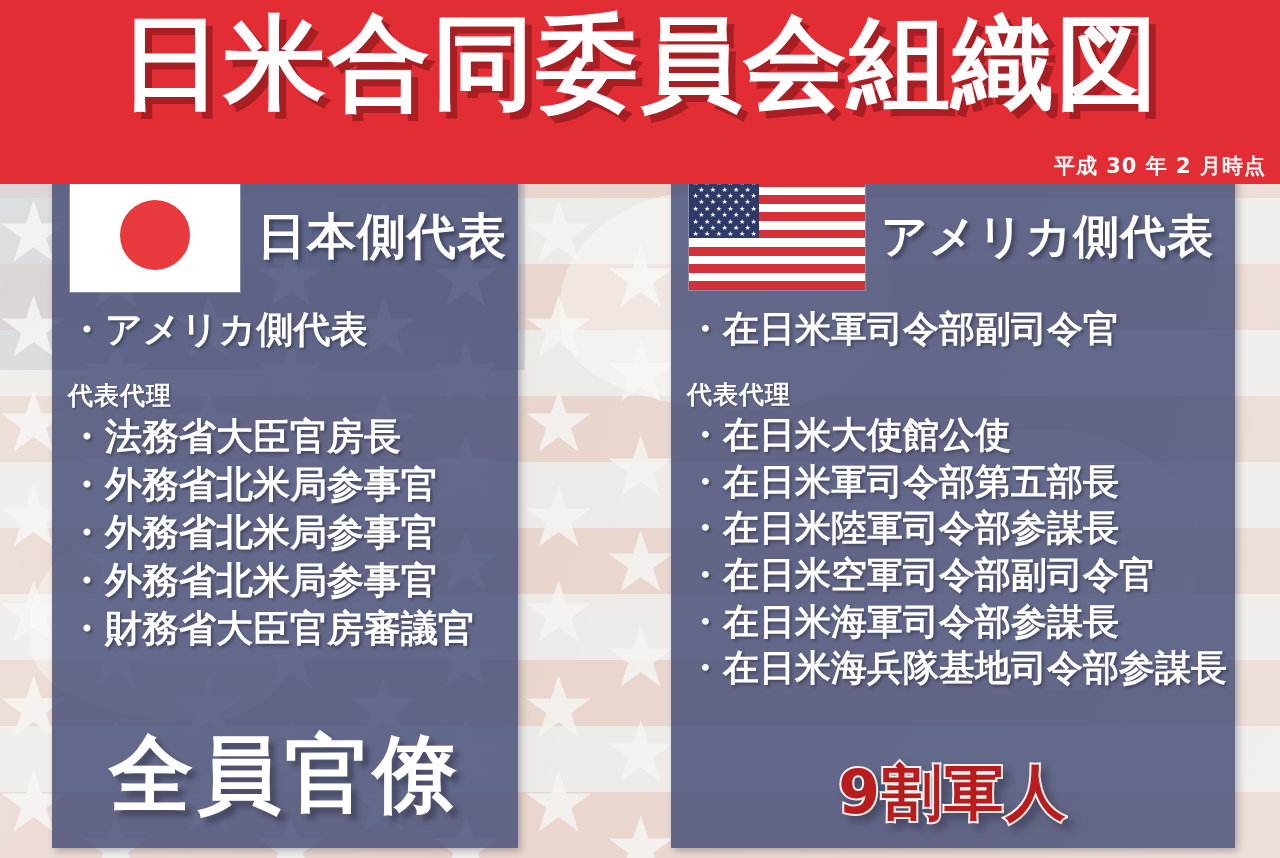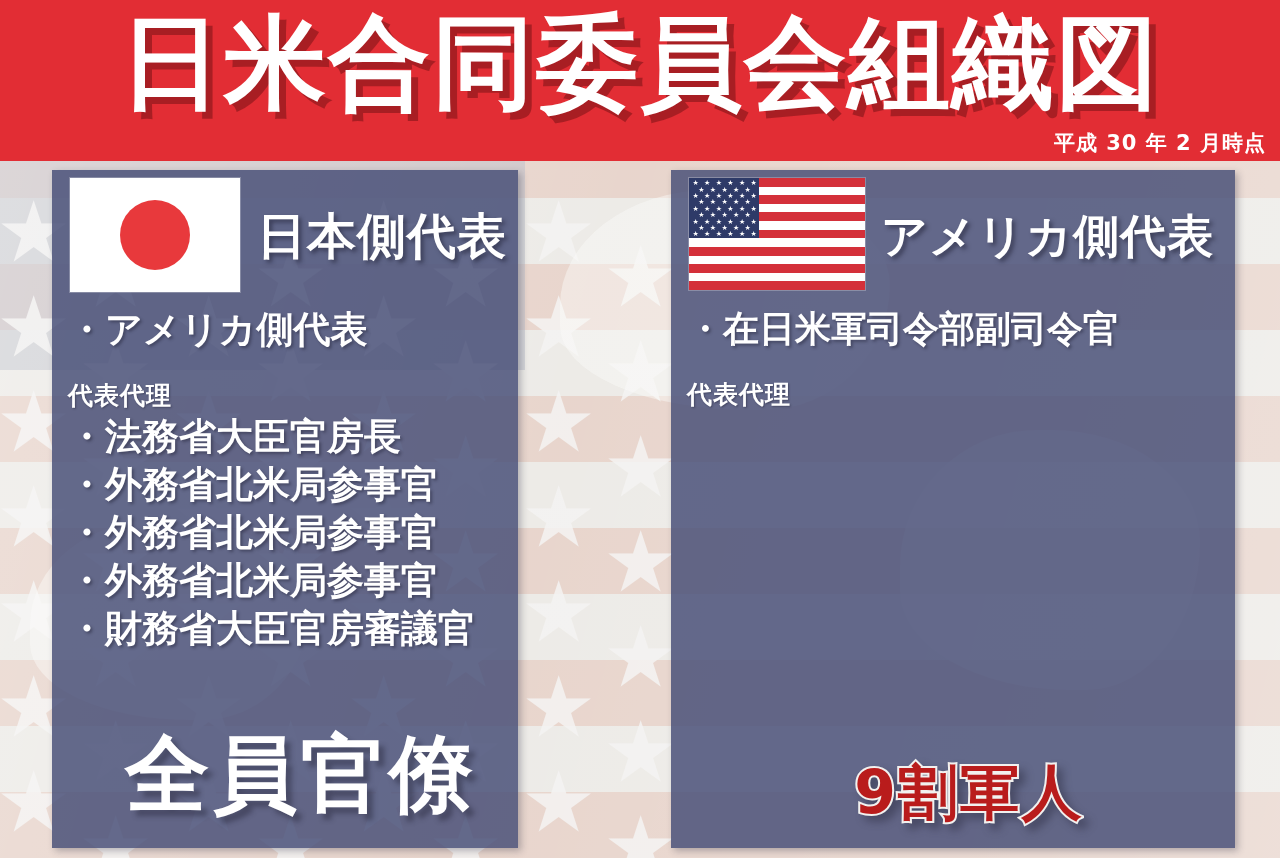--- a/index.html
+++ b/index.html
@@ -24,21 +24,21 @@
   }
   .bg-star{position:absolute;color:#f4f3f2;line-height:1;opacity:.85;}
   .bg-wash{
     position:absolute;left:0;top:0;width:1280px;height:858px;
     background:linear-gradient(105deg,rgba(255,255,255,.30),rgba(255,255,255,.05) 45%,rgba(255,255,255,.28));
   }
   .bg-blob{position:absolute;background:#fbfaf8;opacity:.45;border-radius:48% 52% 40% 60%/55% 45% 60% 40%;}
 
   
   .titlebar{
-    position:absolute;left:0;top:0;width:1280px;height:161px;
+    position:absolute;left:0;top:0;width:1280px;height:184px;
     background:#e22d34;z-index:5;
   }
   .title-main{
     position:absolute;left:0;top:6px;width:1280px;
     text-align:center;color:#ffffff;
     font-size:102px;font-weight:bold;letter-spacing:2px;line-height:1.12;
     text-shadow:7px 7px 0 rgba(120,18,22,.55);
     white-space:nowrap;
   }
   .title-date{
@@ -94,21 +94,21 @@
   }
   .deputy-list{list-style:none;margin:0;padding:0;}
   .deputy-list li{
     color:#ffffff;font-size:37px;font-weight:bold;
     margin:2px 0 0 16px;white-space:nowrap;line-height:1.24;
     text-shadow:2px 2px 3px rgba(30,30,50,.45);
   }
   #panel-us .deputy-list li{font-size:36px;}
 
   .conclusion{
-    position:absolute;left:16px;width:100%;text-align:center;white-space:nowrap;
+    position:absolute;left:0;width:100%;text-align:center;white-space:nowrap;
   }
   #conc-jp{
     bottom:16px;color:#ffffff;font-size:84px;font-weight:bold;letter-spacing:4px;
     text-shadow:6px 6px 5px rgba(40,40,60,.45);
   }
   #conc-us{
     bottom:14px;color:#b91c1c;font-size:60px;font-weight:bold;letter-spacing:2px;
     -webkit-text-stroke:4px #f2f1ef;paint-order:stroke fill;
     filter:drop-shadow(6px 6px 4px rgba(40,40,60,.45));
   }
@@ -283,16 +283,24 @@
             <span style="left: 26.7px; top: 53.4px;">★</span>
             <span style="left: 38.3px; top: 53.4px;">★</span>
             <span style="left: 49.9px; top: 53.4px;">★</span>
             <span style="left: 61.5px; top: 53.4px;">★</span>
           </div>
       </div>
       <div class="panel-title">アメリカ側代表</div>
     </div>
     <div class="lead">・在日米軍司令部副司令官</div>
     <div class="subhead">代表代理</div>
+    <ul class="deputy-list" id="list-us">
+        <li>・在日米大使館公使</li>
+        <li>・在日米軍司令部第五部長</li>
+        <li>・在日米陸軍司令部参謀長</li>
+        <li>・在日米空軍司令部副司令官</li>
+        <li>・在日米海軍司令部参謀長</li>
+        <li>・在日米海兵隊基地司令部参謀長</li>
+      </ul>
     <div class="conclusion" id="conc-us">9割軍人</div>
   </div>
 
 </div>
 
 </body></html>

